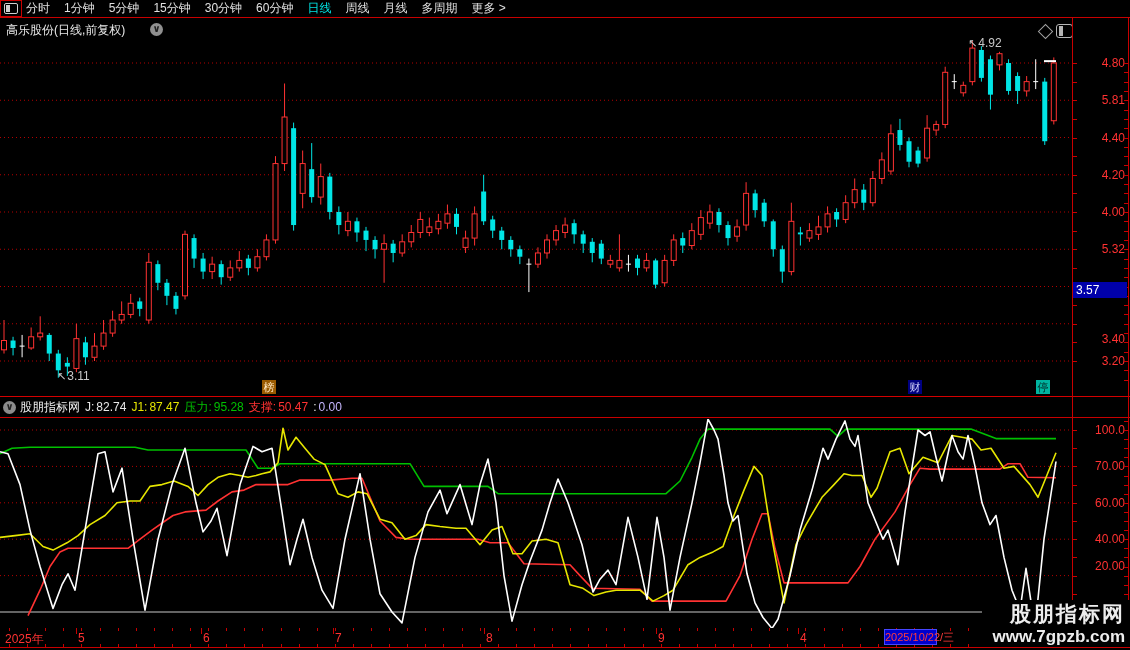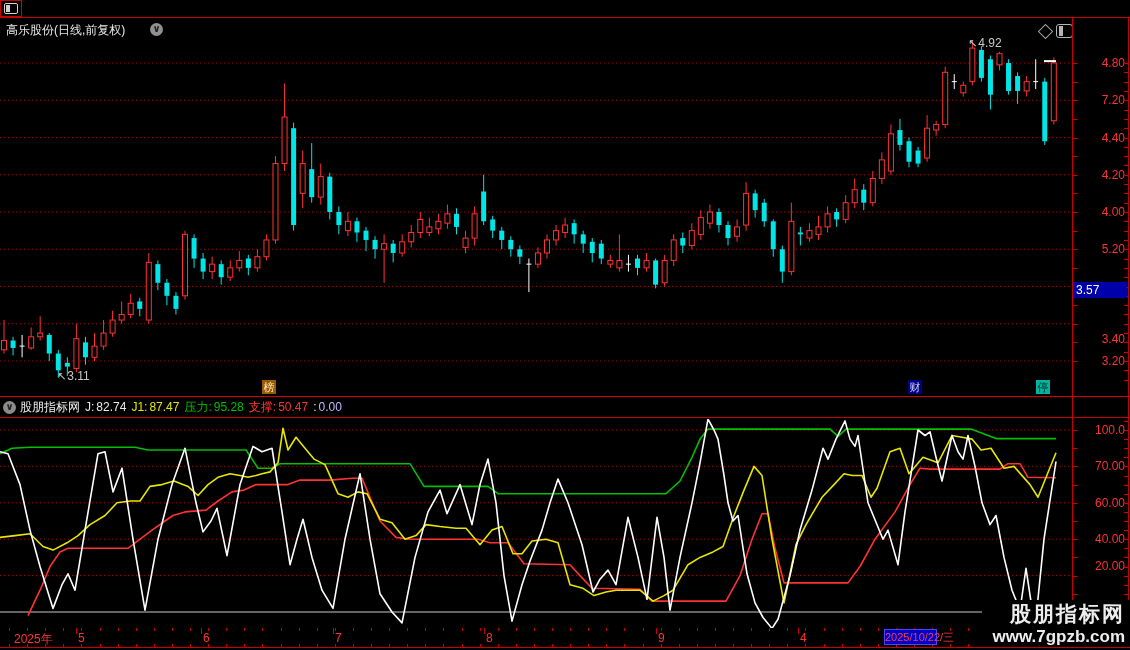--- a/index.html
+++ b/index.html
@@ -64,20 +64,33 @@
 </style>
 </head>
 <body>
 
 <div id="app">
 
   <div id="toolbar">
     <div class="tb-icon-box">
       <div class="panel-glyph"></div>
     </div>
+    <div id="menu-left">
+        <span class="menu-item">分时</span>
+        <span class="menu-item">1分钟</span>
+        <span class="menu-item">5分钟</span>
+        <span class="menu-item">15分钟</span>
+        <span class="menu-item">30分钟</span>
+        <span class="menu-item">60分钟</span>
+        <span class="menu-item active">日线</span>
+        <span class="menu-item">周线</span>
+        <span class="menu-item">月线</span>
+        <span class="menu-item">多周期</span>
+        <span class="menu-item">更多 &gt;</span>
+      </div>
   </div>
   <div id="toolbar-underline"></div>
 
   <div id="titlebar">
     <span id="chart-title">高乐股份(日线,前复权)</span>
     <span class="circle-icon" id="title-circle">∨</span>
     <span class="diamond-icon"></span>
     <span class="panel-icon2"></span>
   </div>
 
@@ -336,25 +349,25 @@
     </div>
   </div>
   <div id="badges">
       <div class="event-badge badge-0" style="left: 262px;">榜</div>
       <div class="event-badge badge-1" style="left: 908px;">财</div>
       <div class="event-badge badge-2" style="left: 1036px;">停</div>
     </div>
 
   <div id="price-axis">
       <div class="price-label" style="top: 56px;">4.80</div>
-      <div class="price-label" style="top: 93.25px;">7.20</div>
+      <div class="price-label" style="top: 93.25px;">5.81</div>
       <div class="price-label" style="top: 130.5px;">4.40</div>
       <div class="price-label" style="top: 167.75px;">4.20</div>
       <div class="price-label" style="top: 205px;">4.00</div>
-      <div class="price-label" style="top: 242.25px;">5.20</div>
+      <div class="price-label" style="top: 242.25px;">5.32</div>
       <div class="price-label" style="top: 332px;">3.40</div>
       <div class="price-label" style="top: 354px;">3.20</div>
       <div class="tick" style="left: 1073px; top: 63px; width: 4px; height: 1px;"></div>
       <div class="tick" style="left: 1073px; top: 81.625px; width: 4px; height: 1px;"></div>
       <div class="tick" style="left: 1073px; top: 100.25px; width: 4px; height: 1px;"></div>
       <div class="tick" style="left: 1073px; top: 118.875px; width: 4px; height: 1px;"></div>
       <div class="tick" style="left: 1073px; top: 137.5px; width: 4px; height: 1px;"></div>
       <div class="tick" style="left: 1073px; top: 156.125px; width: 4px; height: 1px;"></div>
       <div class="tick" style="left: 1073px; top: 174.75px; width: 4px; height: 1px;"></div>
       <div class="tick" style="left: 1073px; top: 193.375px; width: 4px; height: 1px;"></div>
@@ -472,21 +485,21 @@
       <div class="tick" style="left: 1124px; top: 575.6px; width: 4px; height: 1px;"></div>
       <div class="tick" style="left: 1124px; top: 584.7px; width: 4px; height: 1px;"></div>
       <div class="tick" style="left: 1124px; top: 593.8px; width: 4px; height: 1px;"></div>
       <div class="tick" style="left: 1124px; top: 602.9px; width: 4px; height: 1px;"></div>
       <div class="tick" style="left: 1124px; top: 612px; width: 4px; height: 1px;"></div>
       <div class="tick" style="left: 1124px; top: 621.1px; width: 4px; height: 1px;"></div>
     </div>
 
   <div class="hline" style="left:0;top:628px;width:1130px;"></div>
   <div id="x-axis">
-    <div class="x-label" style="left:14px;">2025年</div>
+    <div class="x-label" style="left:5px;">2025年</div>
     <div id="month-labels">
         <div class="x-label" style="left: 78px;">5</div>
         <div class="tick" style="position: absolute; left: 76px; top: 0px; width: 1px; height: 6px;"></div>
         <div class="x-label" style="left: 203px;">6</div>
         <div class="tick" style="position: absolute; left: 201px; top: 0px; width: 1px; height: 6px;"></div>
         <div class="x-label" style="left: 335px;">7</div>
         <div class="tick" style="position: absolute; left: 333px; top: 0px; width: 1px; height: 6px;"></div>
         <div class="x-label" style="left: 486px;">8</div>
         <div class="tick" style="position: absolute; left: 484px; top: 0px; width: 1px; height: 6px;"></div>
         <div class="x-label" style="left: 658px;">9</div>

